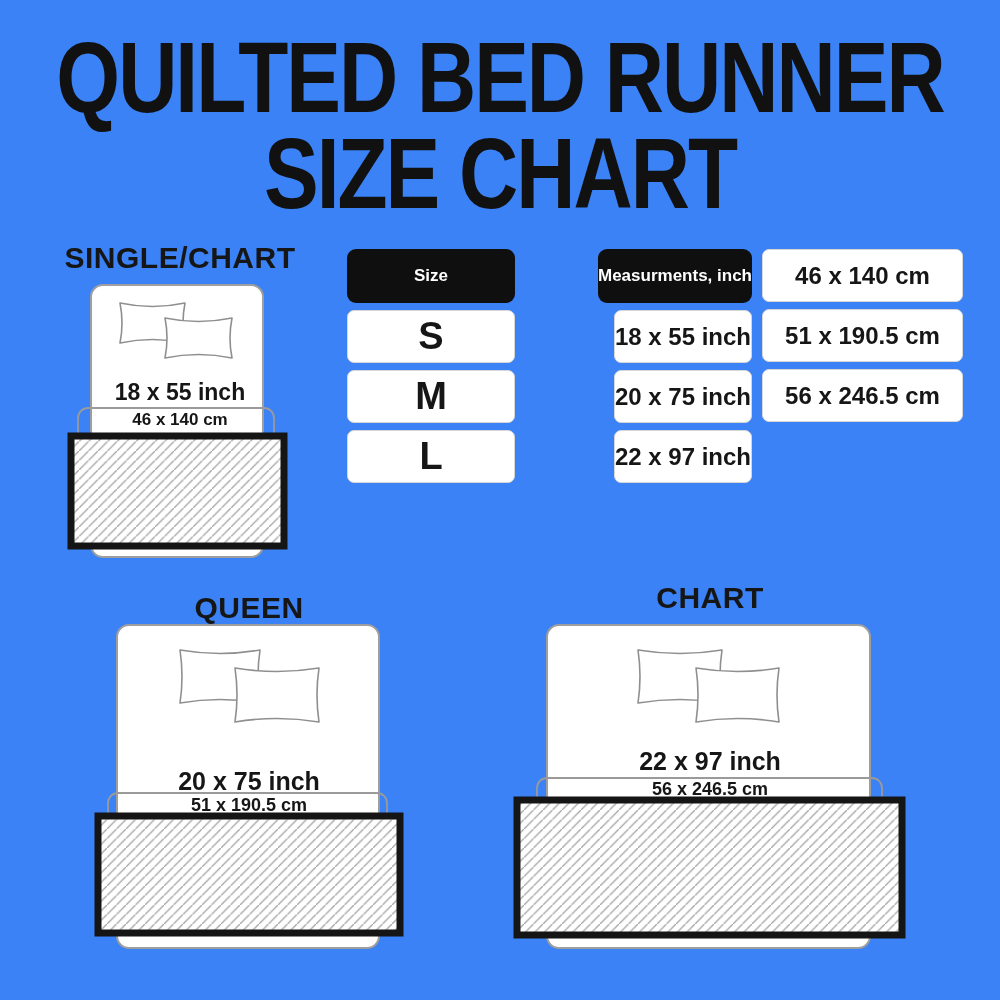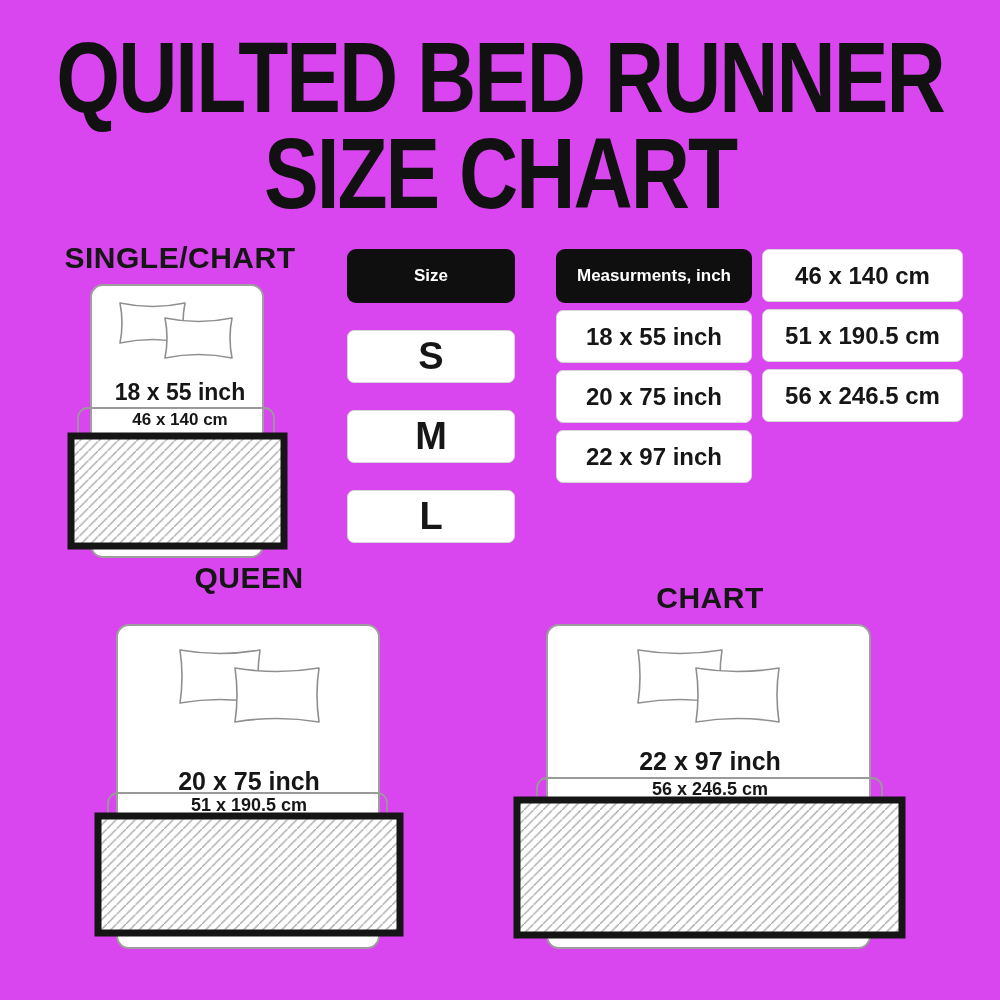--- a/index.html
+++ b/index.html
@@ -1,33 +1,33 @@
 <!DOCTYPE html>
 <html><head>
 <meta charset="utf-8">
 <style>
   html,body{margin:0;padding:0;background:#fff;}
   .canvas{
-    position:relative;width:1000px;height:1000px;background:#d946ef;
+    position:relative;width:1000px;height:1000px;background:#3b82f6;
     font-family:"Liberation Sans",sans-serif;color:#1a1a1a;overflow:hidden;
   }
   
   .title-line{
     position:absolute;left:0;right:0;text-align:center;
     font-weight:bold;font-size:82px;letter-spacing:-2px;line-height:1;
     transform:scaleY(1.22);transform-origin:center top;color:#111;
     white-space:nowrap;
   }
   .title-line.l1{top:28px;}
   .title-line.l2{top:124px;}
   
   .size-table{position:absolute;left:347px;top:249px;display:flex;align-items:flex-start;}
   .tcol{display:flex;flex-direction:column;}
-  .tcol.c1{width:168px;margin-right:41px;gap:20px;}
-  .tcol.c2{width:196px;margin-right:10px;}
+  .tcol.c1{width:168px;margin-right:41px;}
+  .tcol.c2{width:196px;margin-right:10px;align-items:flex-end;}
   .tcol.c3{width:201px;}
   .th{
     height:54px;margin-bottom:7px;background:#0f0f0f;border-radius:9px;
     color:#fff;font-weight:bold;font-size:17px;
     display:flex;align-items:center;justify-content:center;white-space:nowrap;
   }
   .td{
     height:53px;margin-bottom:7px;background:#fff;
     border:1.5px solid #d6d6d6;border-radius:7px;box-sizing:border-box;
     display:flex;align-items:center;justify-content:center;
@@ -100,21 +100,21 @@
   <div class="dg-label cm-label" style="left:60px;top:411px;width:240px">46 x 140 cm</div>
 
   <svg class="diagram-svg" style="left:88px;top:620px" width="322" height="335" viewBox="0 0 322 335">
     <rect class="bed" x="29" y="5" width="262" height="323" rx="12"></rect>
     <path class="pillow" d="M92,30 Q132,37 172,30 Q168,56.5 172,83 Q132,76 92,83 Q96,56.5 92,30 Z"></path>
     <path class="pillow" d="M147,48 Q189,55 231,48 Q227,75 231,102 Q189,95 147,102 Q151,75 147,48 Z"></path>
     <rect class="bracket" x="20" y="173" width="279" height="46" rx="10"></rect>
     <rect class="runner-bg" x="10" y="196" width="302" height="117"></rect>
     <rect class="runner" x="10" y="196" width="302" height="117"></rect>
   </svg>
-  <div class="dg-label bed-name" style="left:88px;top:563px;width:322px">QUEEN</div>
+  <div class="dg-label bed-name" style="left:88px;top:593px;width:322px">QUEEN</div>
   <div class="dg-label inch-label big" style="left:88px;top:769px;width:322px">20 x 75 inch</div>
   <div class="dg-label cm-label big" style="left:88px;top:796px;width:322px">51 x 190.5 cm</div>
 
   <svg class="diagram-svg" style="left:505px;top:620px" width="410" height="335" viewBox="0 0 410 335">
     <rect class="bed" x="42" y="5" width="323" height="323" rx="12"></rect>
     <path class="pillow" d="M133,30 Q175,37 217,30 Q213,56.5 217,83 Q175,76 133,83 Q137,56.5 133,30 Z"></path>
     <path class="pillow" d="M191,48 Q232.5,55 274,48 Q270,75 274,102 Q232.5,95 191,102 Q195,75 191,48 Z"></path>
     <rect class="bracket" x="32" y="158" width="345" height="46" rx="10"></rect>
     <rect class="runner-bg" x="12" y="180" width="385" height="135"></rect>
     <rect class="runner" x="12" y="180" width="385" height="135"></rect>

